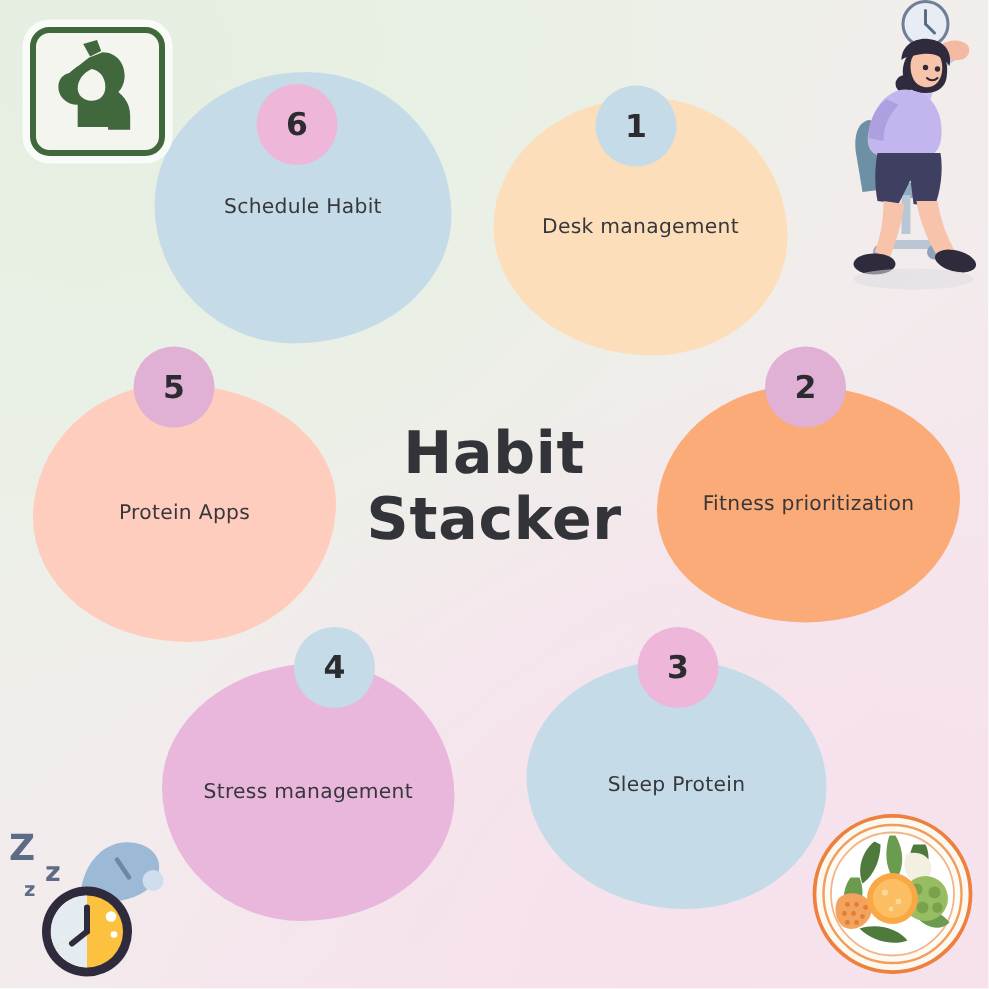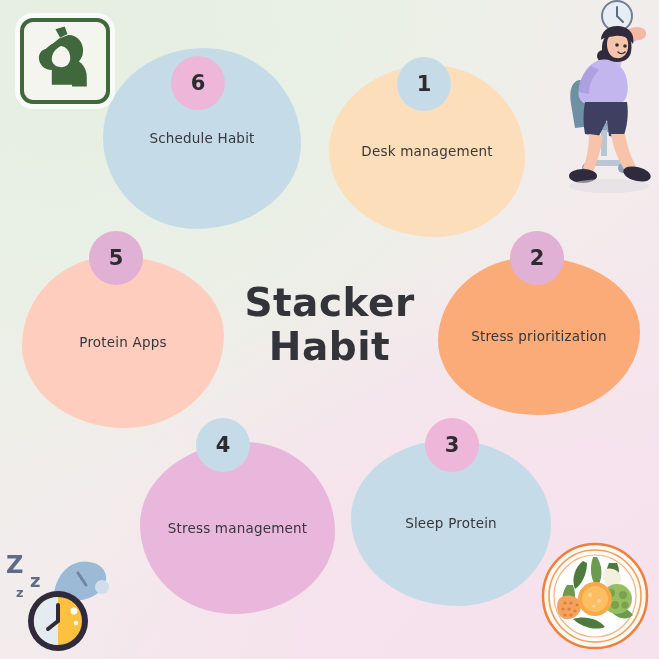--- a/index.html
+++ b/index.html
@@ -116,50 +116,50 @@
   </div>
 
   <div class="blob r1" style="left:329px; top:65px; width:196px; height:172px; background:#fcdfba;">
     <span class="blob-label">Desk management</span>
   </div>
   <div class="badge" style="left:397px; top:57px; background:#c5dce8;">
     <span>1</span>
   </div>
 
   <div class="blob r2" style="left:438px; top:257px; width:202px; height:158px; background:#fbab77;">
-    <span class="blob-label">Stress prioritization</span>
+    <span class="blob-label">Fitness prioritization</span>
   </div>
   <div class="badge" style="left:510px; top:231px; background:#e0b0d5;">
     <span>2</span>
   </div>
 
   <div class="blob r3" style="left:351px; top:440px; width:200px; height:166px; background:#c5dce8;">
     <span class="blob-label">Sleep Protein</span>
   </div>
   <div class="badge" style="left:425px; top:418px; background:#eeb6d8;">
     <span>3</span>
   </div>
 
-  <div class="blob r4" style="left:140px; top:442px; width:195px; height:172px; background:#e9b6dc;">
+  <div class="blob r4" style="left:108px; top:442px; width:195px; height:172px; background:#e9b6dc;">
     <span class="blob-label">Stress management</span>
   </div>
   <div class="badge" style="left:196px; top:418px; background:#c5dce8;">
     <span>4</span>
   </div>
 
   <div class="blob r5" style="left:22px; top:256px; width:202px; height:172px; background:#fecdbd;">
     <span class="blob-label">Protein Apps</span>
   </div>
   <div class="badge" style="left:89px; top:231px; background:#e0b0d5;">
     <span>5</span>
   </div>
 
   <div id="title">
+    <span class="title-line">Habit</span>
     <span class="title-line">Stacker</span>
-    <span class="title-line">Habit</span>
   </div>
 
   <div class="corner" id="icon-hydration">
     <svg viewBox="0 0 80 76" width="74" height="70" style="display:block;">
       <g fill="#41683d">
 
         <path d="M34 8 L44 5 L47 13 L39 17 Z"></path>
 
         <path d="M48 14 C58 14 64 22 64 31 C64 38 60 44 54 47
                  L54 68 L30 68 L30 52

